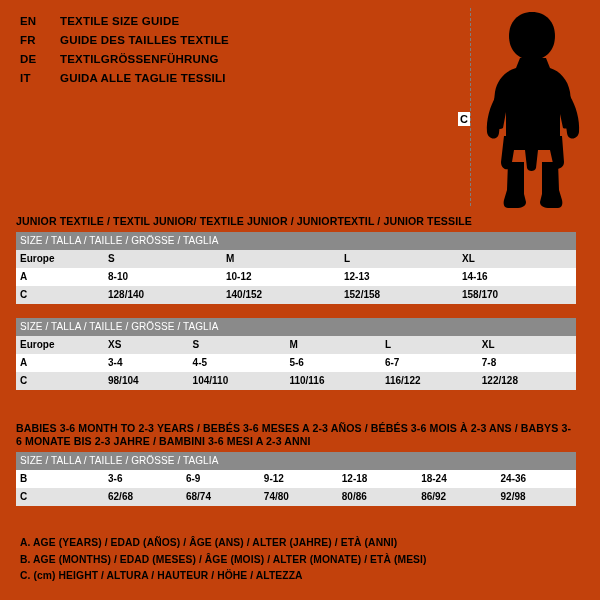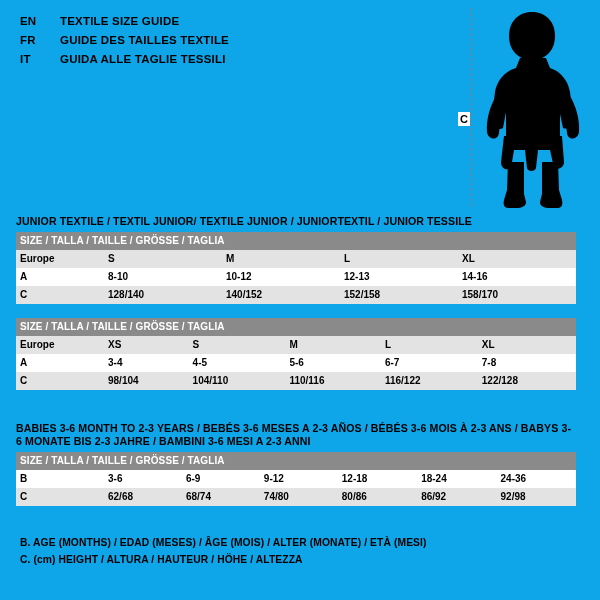--- a/index.html
+++ b/index.html
@@ -7,21 +7,21 @@
     margin: 0; padding: 0;
     width: 600px; height: 600px;
     background: #ffffff;
     font-family: "Liberation Sans", sans-serif;
     color: #000000;
     overflow: hidden;
   }
   .page {
     position: relative;
     width: 600px; height: 600px;
-    background: #0ea5e9;
+    background: #c2410c;
   }
 
   
   .lang-block {
     position: absolute;
     left: 20px; top: 12px;
     width: 420px;
   }
   .lang-row {
     display: flex;
@@ -91,21 +91,21 @@
     text-align: left;
     padding: 2px 0 2px 4px;
     font-weight: bold;
     line-height: 14px;
   }
   tr.head-row {
     background: #8a8a8a;
     color: #ffffff;
   }
   tr.head-row th {
-    font-weight: bold;
+    font-weight: normal;
     font-size: 10px;
     letter-spacing: 0.1px;
   }
   tr.band {
     background: #e3e3e3;
   }
   tr.plain {
     background: #ffffff;
   }
   td.rowlabel, th.rowlabel {
@@ -132,20 +132,24 @@
 <div class="page">
 
   <div class="lang-block">
     <div class="lang-row">
       <div class="lang-code">EN</div>
       <div class="lang-text">TEXTILE SIZE GUIDE</div>
     </div>
     <div class="lang-row">
       <div class="lang-code">FR</div>
       <div class="lang-text">GUIDE DES TAILLES TEXTILE</div>
+    </div>
+    <div class="lang-row">
+      <div class="lang-code">DE</div>
+      <div class="lang-text">TEXTILGRÖSSENFÜHRUNG</div>
     </div>
     <div class="lang-row">
       <div class="lang-code">IT</div>
       <div class="lang-text">GUIDA ALLE TAGLIE TESSILI</div>
     </div>
   </div>
 
   <div class="figure-area">
     <div class="dash-line"></div>
     <div class="c-label">C</div>
@@ -258,17 +262,18 @@
           <td>74/80</td>
           <td>80/86</td>
           <td>86/92</td>
           <td>92/98</td>
         </tr>
       </tbody>
     </table>
   </div>
 
   <div class="footnotes">
+    <div class="footnote">A. AGE (YEARS) / EDAD (AÑOS) / ÂGE (ANS) / ALTER (JAHRE) / ETÀ (ANNI)</div>
     <div class="footnote">B. AGE (MONTHS) / EDAD (MESES) / ÂGE (MOIS) / ALTER (MONATE) / ETÀ (MESI)</div>
     <div class="footnote">C. (cm) HEIGHT / ALTURA / HAUTEUR / HÖHE / ALTEZZA</div>
   </div>
 
 </div>
 
 </body></html>

